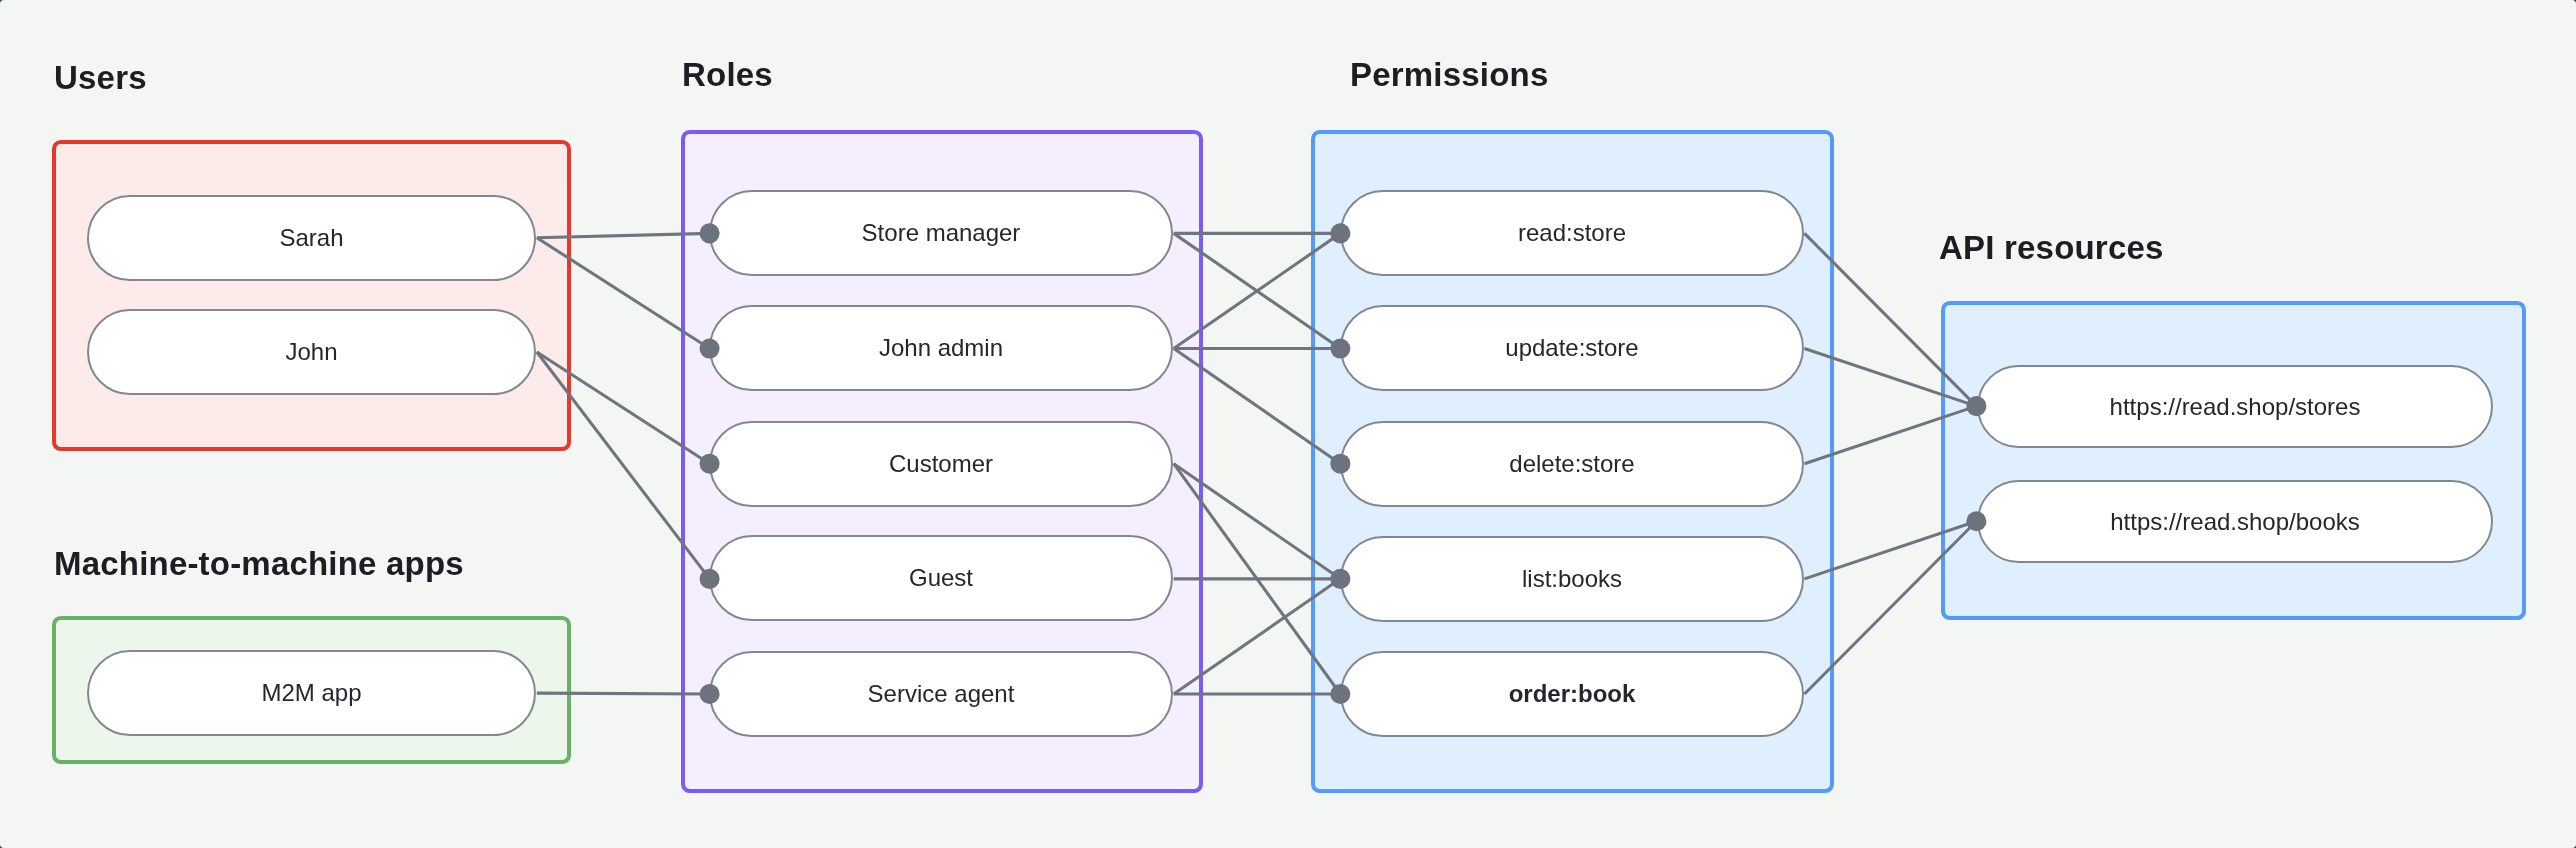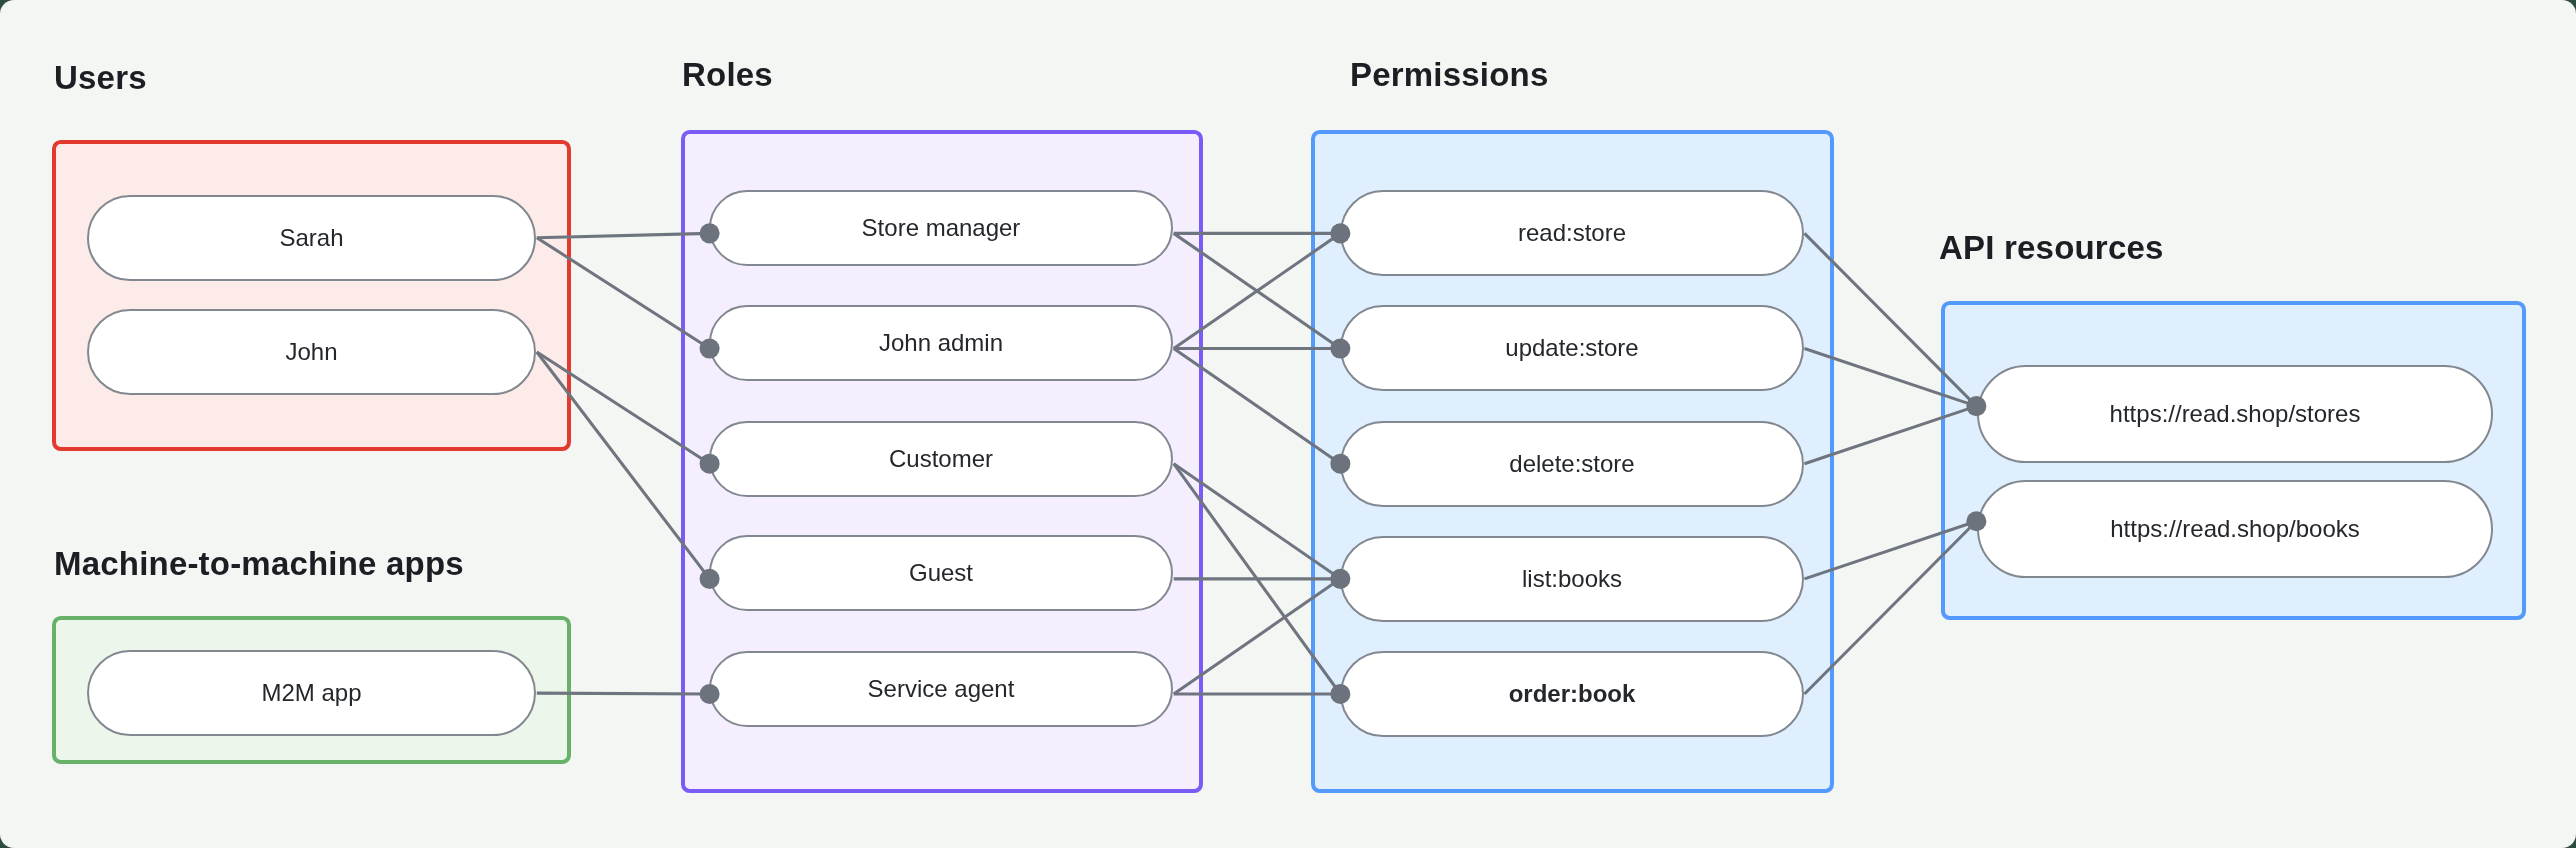--- a/index.html
+++ b/index.html
@@ -2,21 +2,21 @@
 <html style="font-size:14px"><head>
 <meta charset="utf-8">
 <style>
   html, body { margin: 0; padding: 0; background: #2e4c3c; }
   * { box-sizing: border-box; }
   .canvas {
     position: relative;
     width: 2576px;
     height: 848px;
     background: #f4f6f4;
-    border-radius: 14px;
+    border-radius: 4px;
     overflow: hidden;
     font-family: "Liberation Sans", sans-serif;
   }
   .group-box {
     position: absolute;
     border: 4.4px solid #999;
     border-radius: 8.7px;
     background: #fff;
   }
   #box-users { left: 52px;   top: 140px; width: 519px; height: 311px; }
@@ -46,23 +46,23 @@
     border-radius: 52px;
     display: flex;
     align-items: center;
     justify-content: center;
     font-size: 24px;
     color: #24272b;
     z-index: 3;
     white-space: nowrap;
   }
   .pill-user { left: 87px;  width: 449px; height: 86px; }
-  .pill-role { left: 709px;  width: 464px; height: 76px; text-align: right; }
+  .pill-role { left: 709px;  width: 464px; height: 86px; text-align: right; }
   .pill-perm { left: 1340px; width: 464px; height: 86px; }
-  .pill-api  { left: 1977px; width: 516px; height: 98px; }
+  .pill-api  { left: 1977px; width: 516px; height: 83px; }
 
   #node-sarah   { top: 195px; }
   #node-john    { top: 309px; }
   #node-m2m-app { top: 650px; }
 
   #node-store-manager { top: 190px; }
   #node-store-admin   { top: 305px; }
   #node-customer      { top: 421px; }
   #node-guest         { top: 535px; }
   #node-service-agent { top: 651px; }

